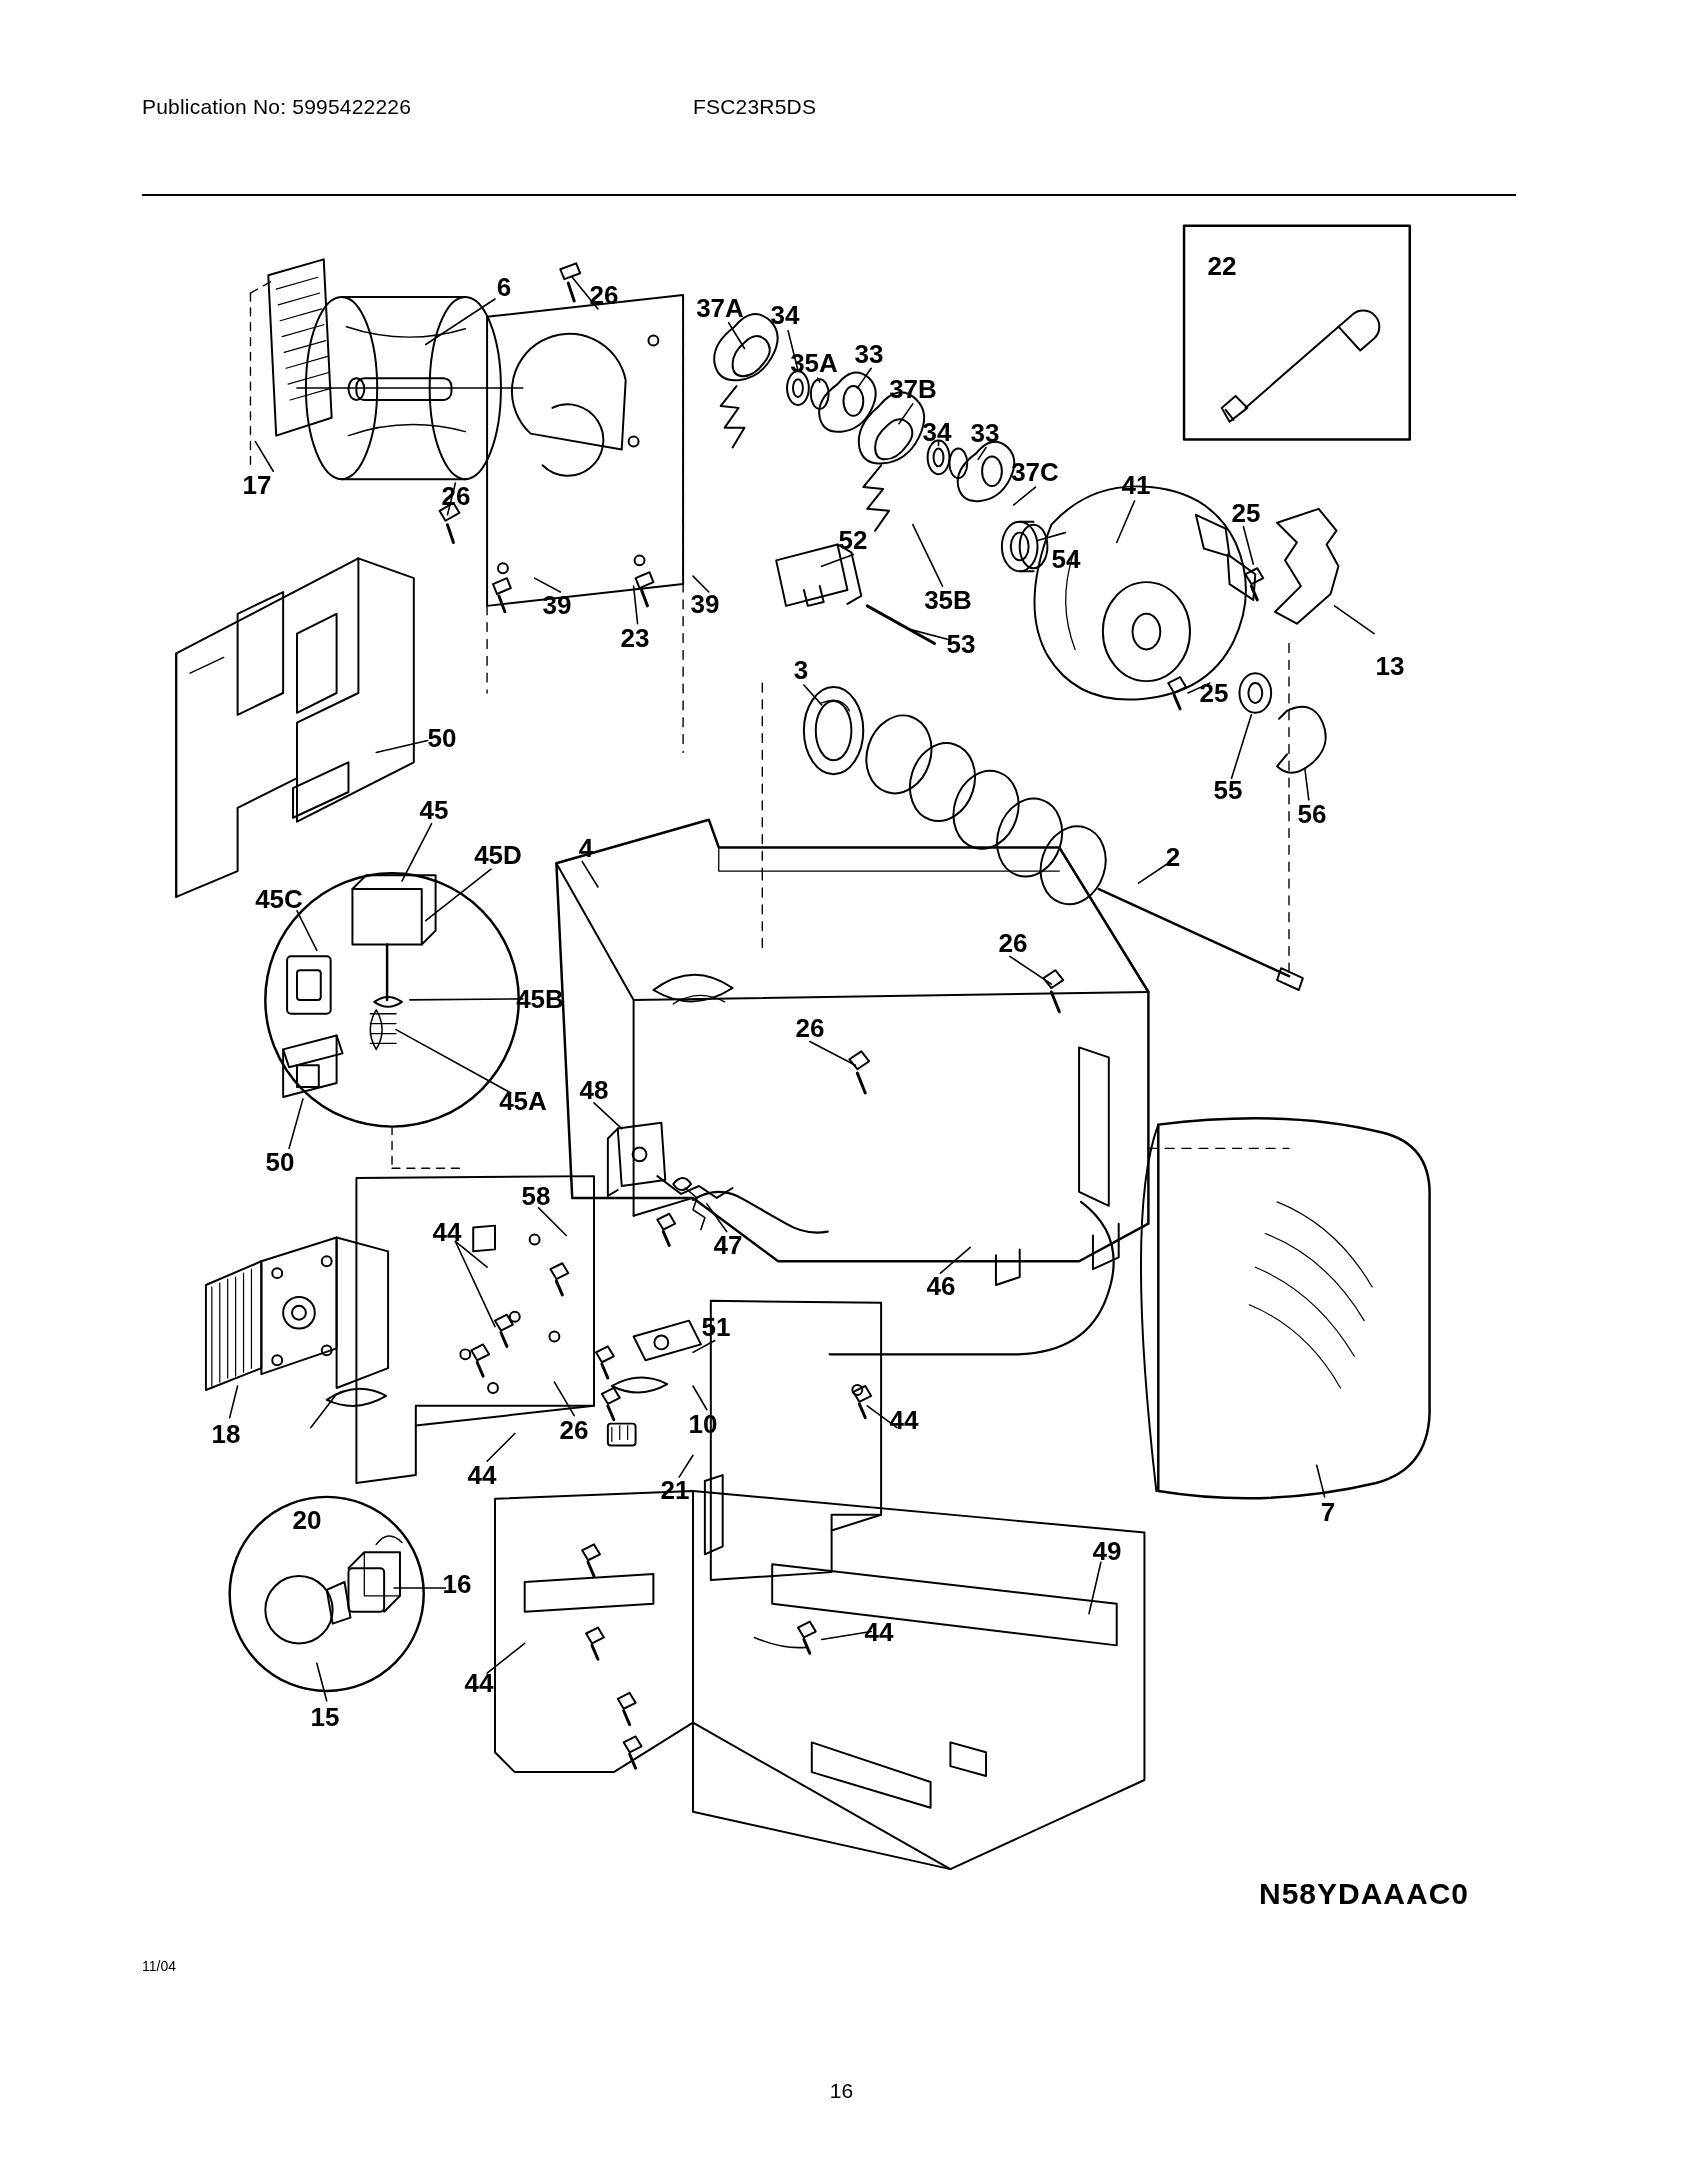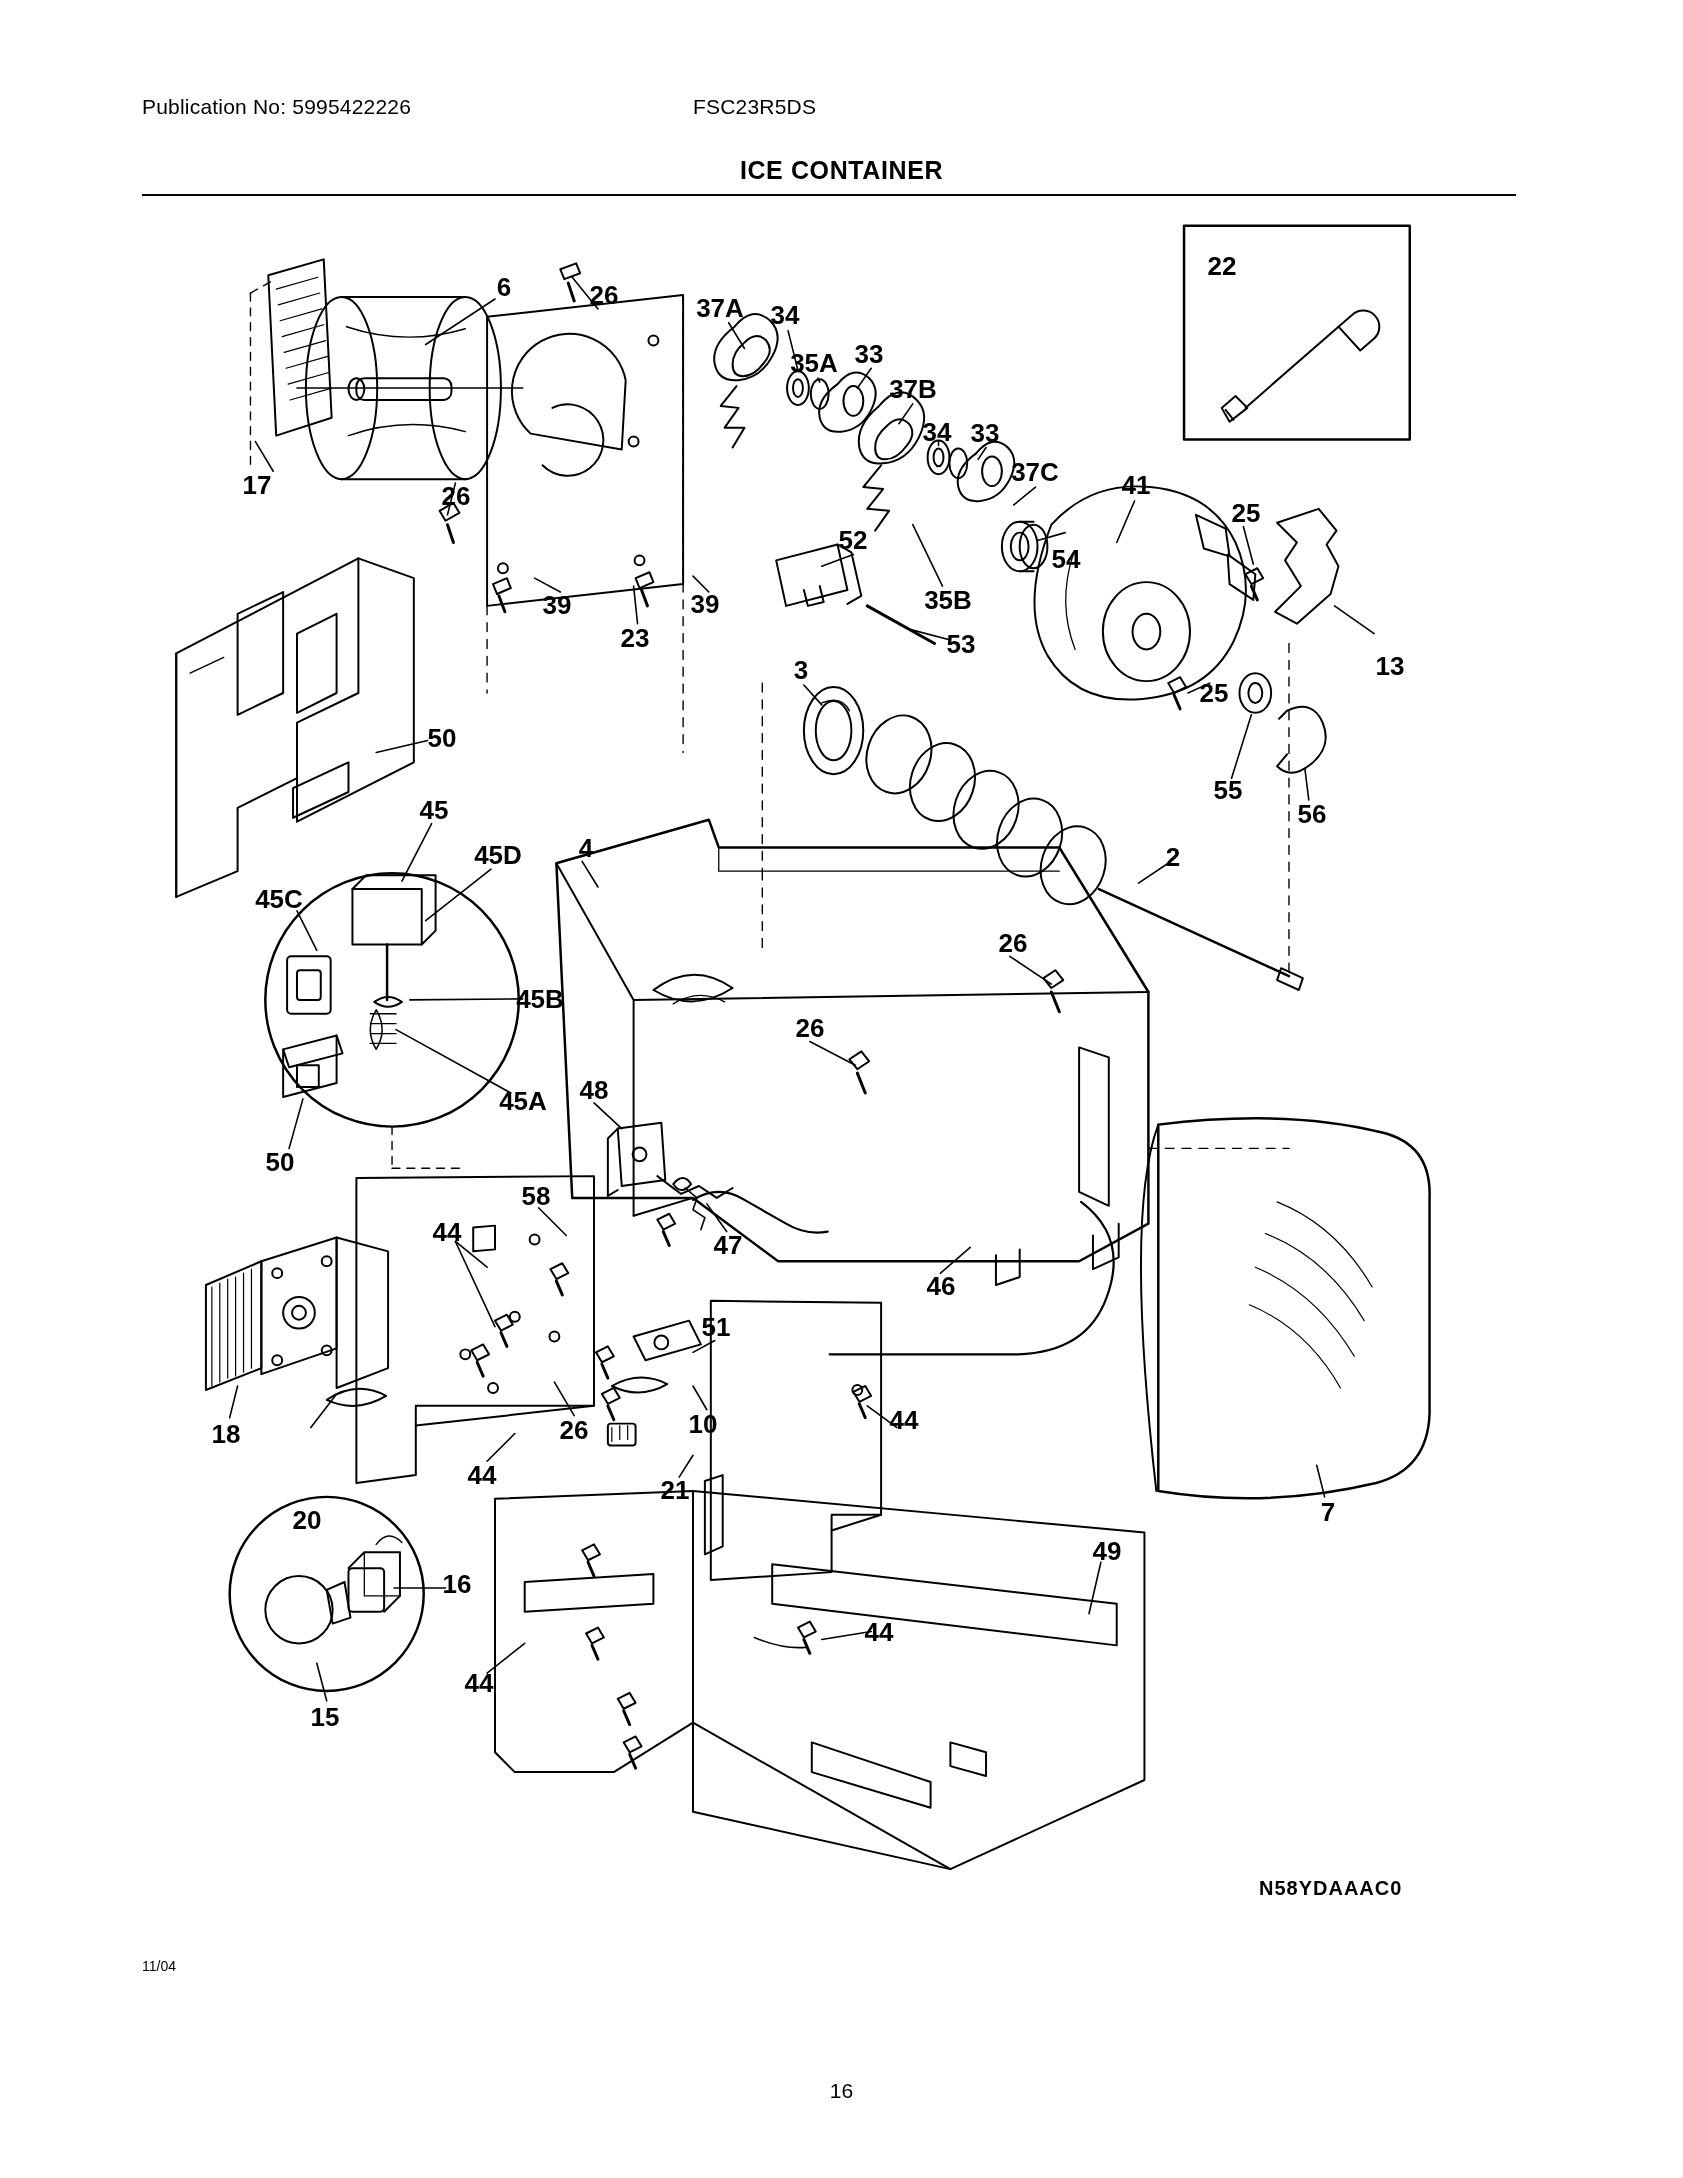--- a/index.html
+++ b/index.html
@@ -64,21 +64,21 @@
     left: 0;
     right: 0;
     top: 2079px;
     text-align: center;
     font-size: 21px;
   }
   .diagram-code {
     position: absolute;
     left: 1259px;
     top: 1877px;
-    font-size: 20px;
+    font-size: 30px;
     font-weight: bold;
     letter-spacing: 1px;
   }
   .art {
     position: absolute;
     left: 0;
     top: 0;
     width: 1683px;
     height: 2178px;
   }
@@ -91,21 +91,20 @@
     transform: translate(-50%, -50%);
   }
 </style>
 </head>
 <body>
 
 <div class="page">
 
   <div class="hdr-pub">Publication No: 5995422226</div>
   <div class="hdr-model">FSC23R5DS</div>
-  <div class="hdr-title">ICE CONTAINER</div>
   <div class="hdr-rule"></div>
 
   <svg class="art" viewBox="0 0 1700 2200">
     <g fill="none" stroke="#000000" stroke-width="2" stroke-linejoin="round" stroke-linecap="round">
 
       <rect x="1196" y="228" width="228" height="216" stroke-width="2.5"></rect>
       <g>
         <line x1="1258" y1="412" x2="1352" y2="330"></line>
         <path d="M1352 330 l14 -12 a16 16 0 0 1 22 24 l-14 12 z"></path>
         <path d="M1248 400 l-14 12 l8 14 l18 -14 z"></path>

